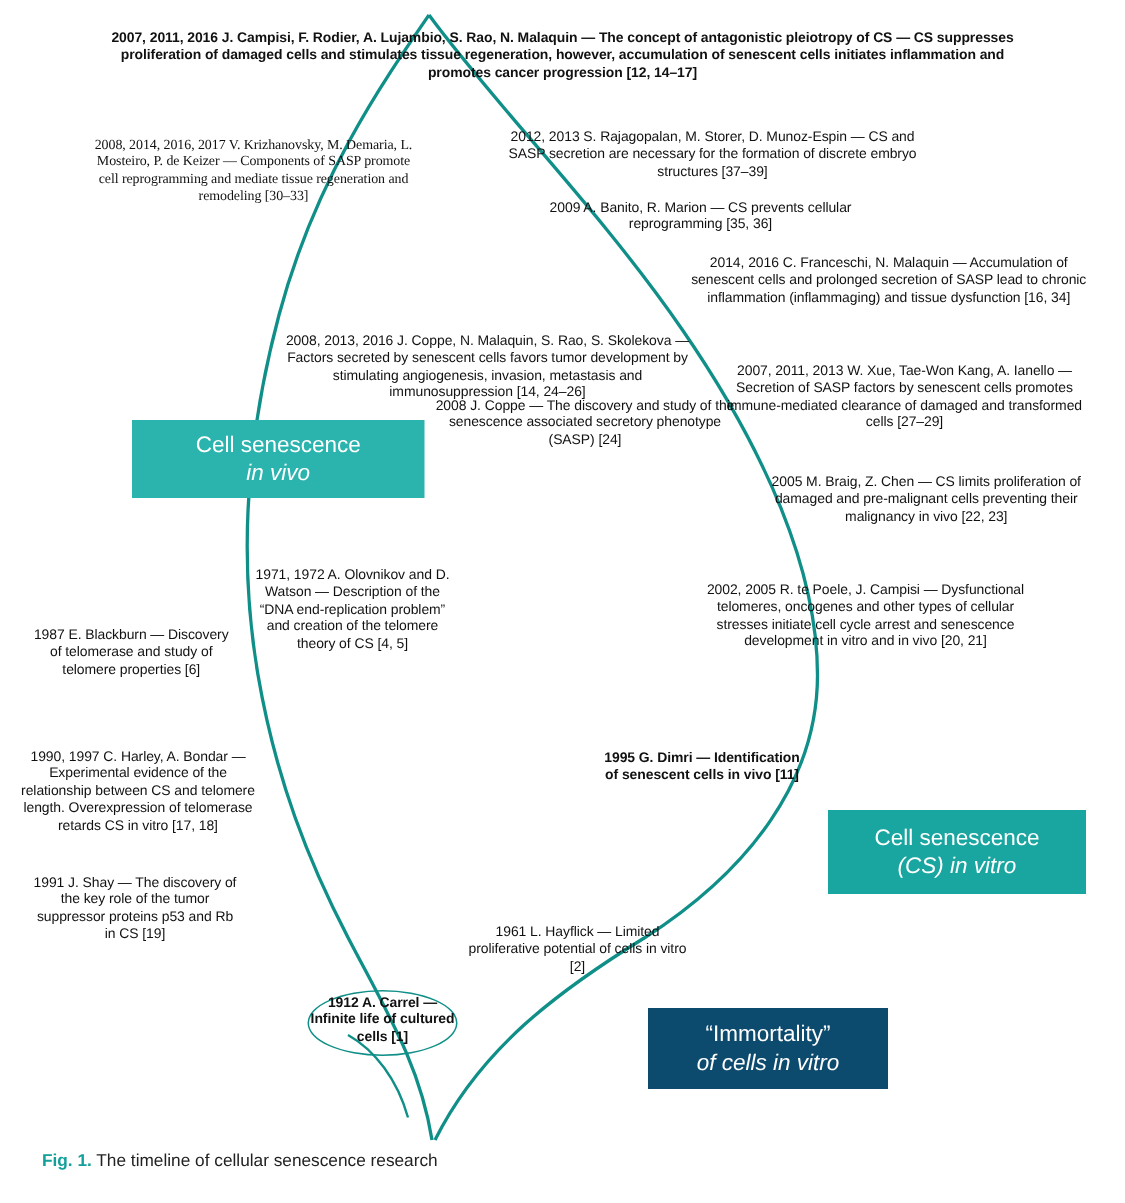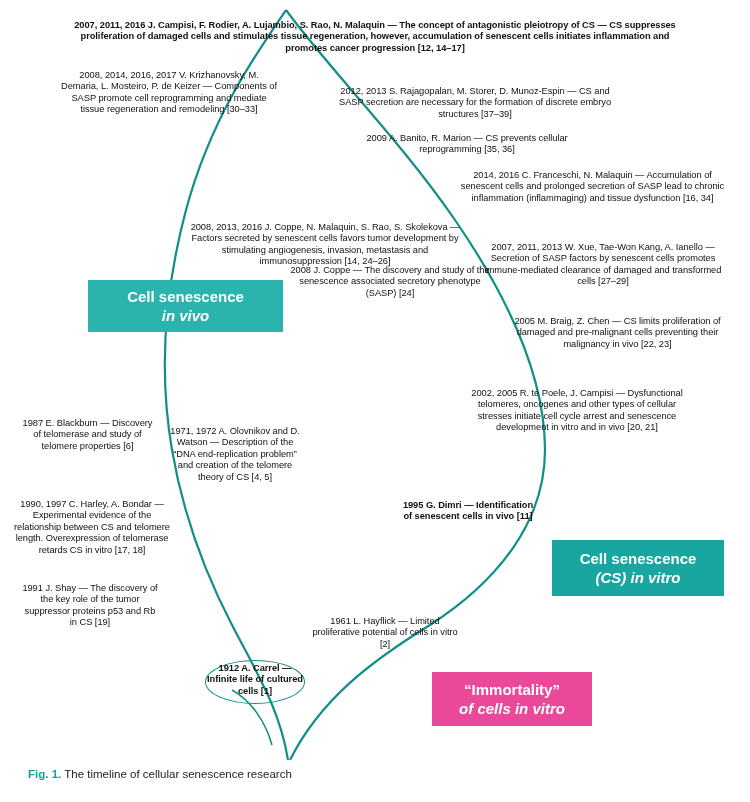--- a/index.html
+++ b/index.html
@@ -42,21 +42,20 @@
     position: absolute;
     color: #ffffff;
     font-size: 15px;
     line-height: 19px;
     text-align: center;
     display: flex;
     align-items: center;
     justify-content: center;
     box-sizing: border-box;
     padding: 6px 26px;
-    font-weight: bold;
   }
   .tag .it { font-style: italic; }
   .caption {
     position: absolute;
     left: 28px;
     top: 768px;
     font-size: 11.5px;
     color: #222222;
   }
   .caption .lead {
@@ -82,37 +81,37 @@
     <path d="M 286 10 C 330 70, 400 140, 455 220 C 510 300, 545 380, 545 450
              C 545 520, 500 580, 430 625 C 370 662, 320 700, 290 760" fill="none" stroke="#0f8f88" stroke-width="2.2"></path>
 
     <path d="M 232 690 C 250 700, 265 720, 272 745" fill="none" stroke="#0f8f88" stroke-width="1.6"></path>
   </svg>
 
   <div class="ellipse-marker" style="left:205px; top:660px; width:98px; height:42px;"></div>
 
   <div class="note bold-all" style="left:60px; top:20px; width:630px;">2007, 2011, 2016 J. Campisi, F. Rodier, A. Lujambio, S. Rao, N. Malaquin — The concept of antagonistic pleiotropy of CS — CS suppresses proliferation of damaged cells and stimulates tissue regeneration, however, accumulation of senescent cells initiates inflammation and promotes cancer progression [12, 14–17]</div>
 
-  <div class="note" style="left:60px; top:70px; width:218px;">2008, 2014, 2016, 2017 V. Krizhanovsky, M. Demaria, L. Mosteiro, P. de Keizer — Components of SASP promote cell reprogramming and mediate tissue regeneration and remodeling [30–33]</div>
+  <div class="note" style="left:60px; top:92px; width:218px;font-family:Liberation Serif, serif;">2008, 2014, 2016, 2017 V. Krizhanovsky, M. Demaria, L. Mosteiro, P. de Keizer — Components of SASP promote cell reprogramming and mediate tissue regeneration and remodeling [30–33]</div>
 
   <div class="note" style="left:330px; top:86px; width:290px;">2012, 2013 S. Rajagopalan, M. Storer, D. Munoz-Espin — CS and SASP secretion are necessary for the formation of discrete embryo structures [37–39]</div>
 
   <div class="note" style="left:342px; top:133px; width:250px;">2009 A. Banito, R. Marion — CS prevents cellular reprogramming [35, 36]</div>
 
   <div class="note" style="left:190px; top:190px; width:270px;margin-top:32px;">2008, 2013, 2016 J. Coppe, N. Malaquin, S. Rao, S. Skolekova — Factors secreted by senescent cells favors tumor development by stimulating angiogenesis, invasion, metastasis and immunosuppression [14, 24–26]</div>
 
   <div class="note" style="left:460px; top:170px; width:265px;">2014, 2016 C. Franceschi, N. Malaquin — Accumulation of senescent cells and prolonged secretion of SASP lead to chronic inflammation (inflammaging) and tissue dysfunction [16, 34]</div>
 
   <div class="note" style="left:478px; top:242px; width:250px;">2007, 2011, 2013 W. Xue, Tae-Won Kang, A. Ianello — Secretion of SASP factors by senescent cells promotes immune-mediated clearance of damaged and transformed cells [27–29]</div>
 
   <div class="note" style="left:290px; top:265px; width:200px;">2008 J. Coppe — The discovery and study of the senescence associated secretory phenotype (SASP) [24]</div>
 
   <div class="note" style="left:510px; top:316px; width:215px;">2005 M. Braig, Z. Chen — CS limits proliferation of damaged and pre-malignant cells preventing their malignancy in vivo [22, 23]</div>
 
-  <div class="note" style="left:170px; top:378px; width:130px;margin-top:48px;">1971, 1972 A. Olovnikov and D. Watson — Description of the “DNA end-replication problem” and creation of the telomere theory of CS [4, 5]</div>
+  <div class="note" style="left:170px; top:378px; width:130px;">1971, 1972 A. Olovnikov and D. Watson — Description of the “DNA end-replication problem” and creation of the telomere theory of CS [4, 5]</div>
 
   <div class="note" style="left:462px; top:388px; width:230px;">2002, 2005 R. te Poele, J. Campisi — Dysfunctional telomeres, oncogenes and other types of cellular stresses initiate cell cycle arrest and senescence development in vitro and in vivo [20, 21]</div>
 
 
   <div class="note" style="left:20px; top:418px; width:135px;">1987 E. Blackburn — Discovery of telomerase and study of telomere properties [6]</div>
 
   <div class="note" style="left:12px; top:499px; width:160px;">1990, 1997 C. Harley, A. Bondar — Experimental evidence of the relationship between CS and telomere length. Overexpression of telomerase retards CS in vitro [17, 18]</div>
 
   <div class="note bold-all" style="left:398px; top:500px; width:140px;">1995 G. Dimri — Identification of senescent cells in vivo [11]</div>
 
@@ -130,21 +129,21 @@
     </div>
   </div>
 
   <div class="tag" style="left:552px; top:540px; width:172px; height:56px; background:#19a6a0;">
     <div>
       <div>Cell senescence</div>
       <div class="it">(CS) in vitro</div>
     </div>
   </div>
 
-  <div class="tag" style="left:432px; top:672px; width:160px; height:54px; background:#ec4899;">
+  <div class="tag" style="left:432px; top:672px; width:160px; height:54px; background:#0c4a6e;">
     <div>
       <div>“Immortality”</div>
       <div class="it">of cells in vitro</div>
     </div>
   </div>
 
   <div class="caption">
     <span class="lead">Fig. 1.</span><span> The timeline of cellular senescence research</span>
   </div>
 

